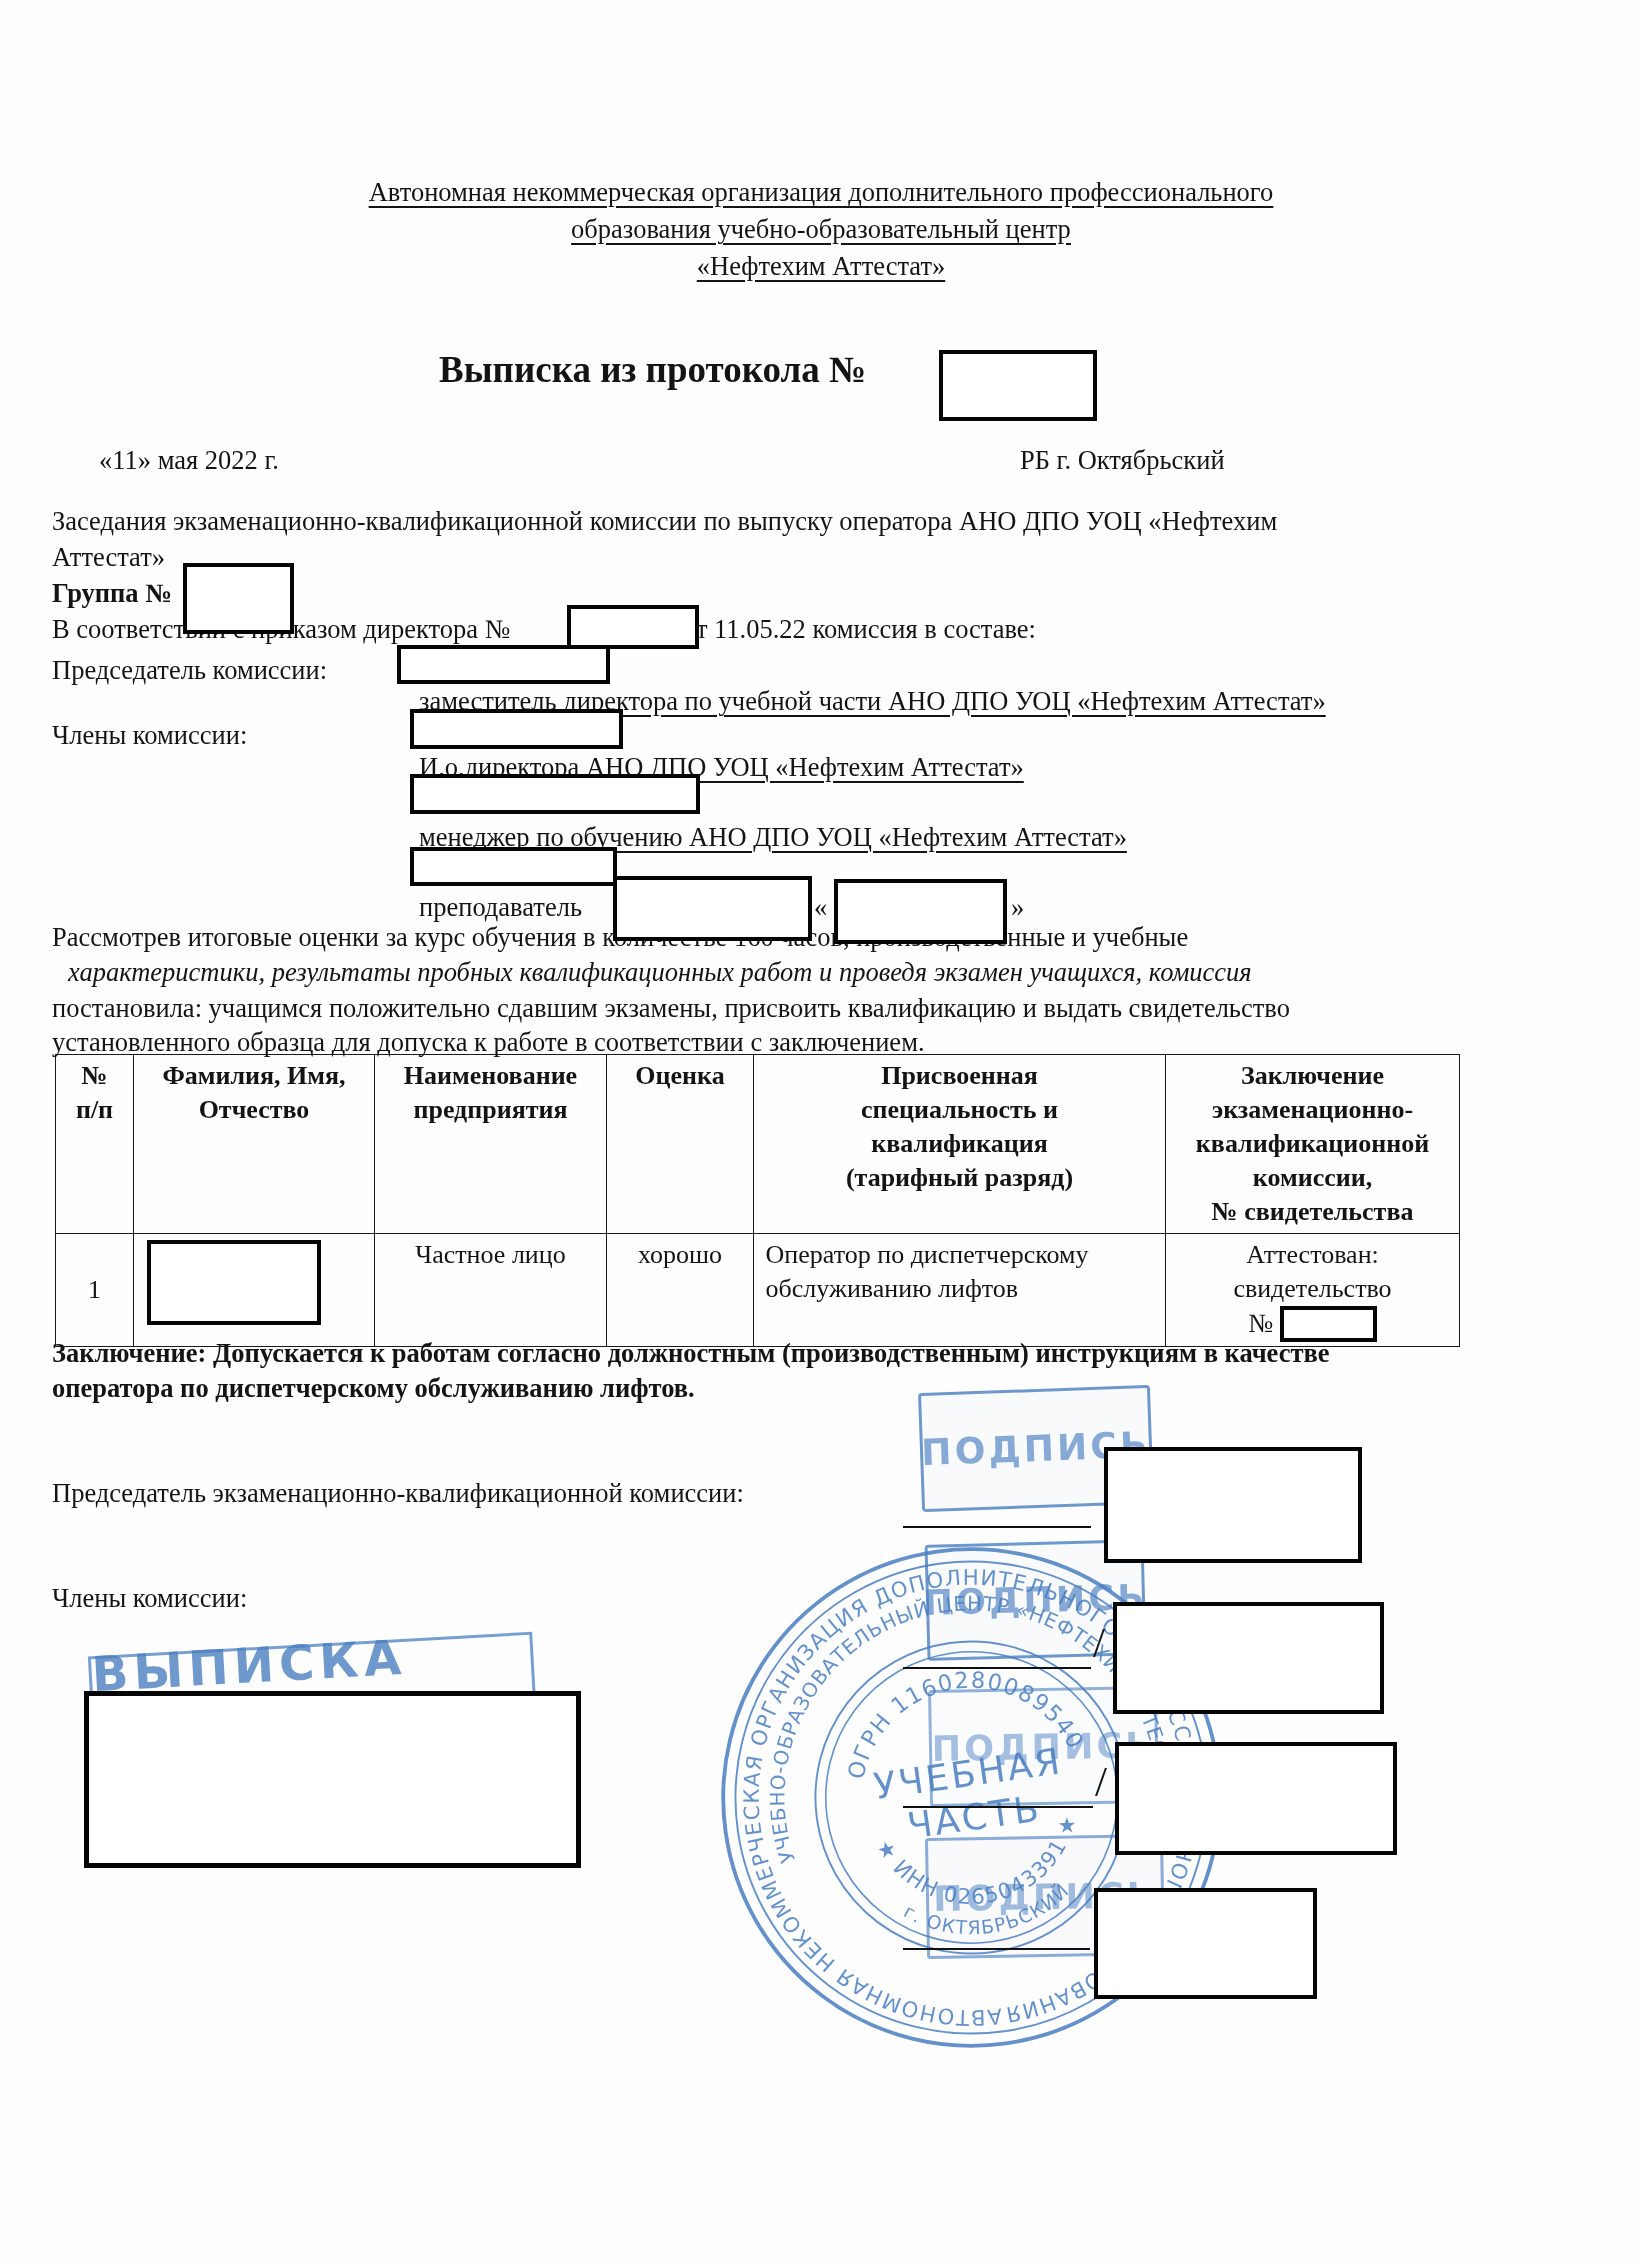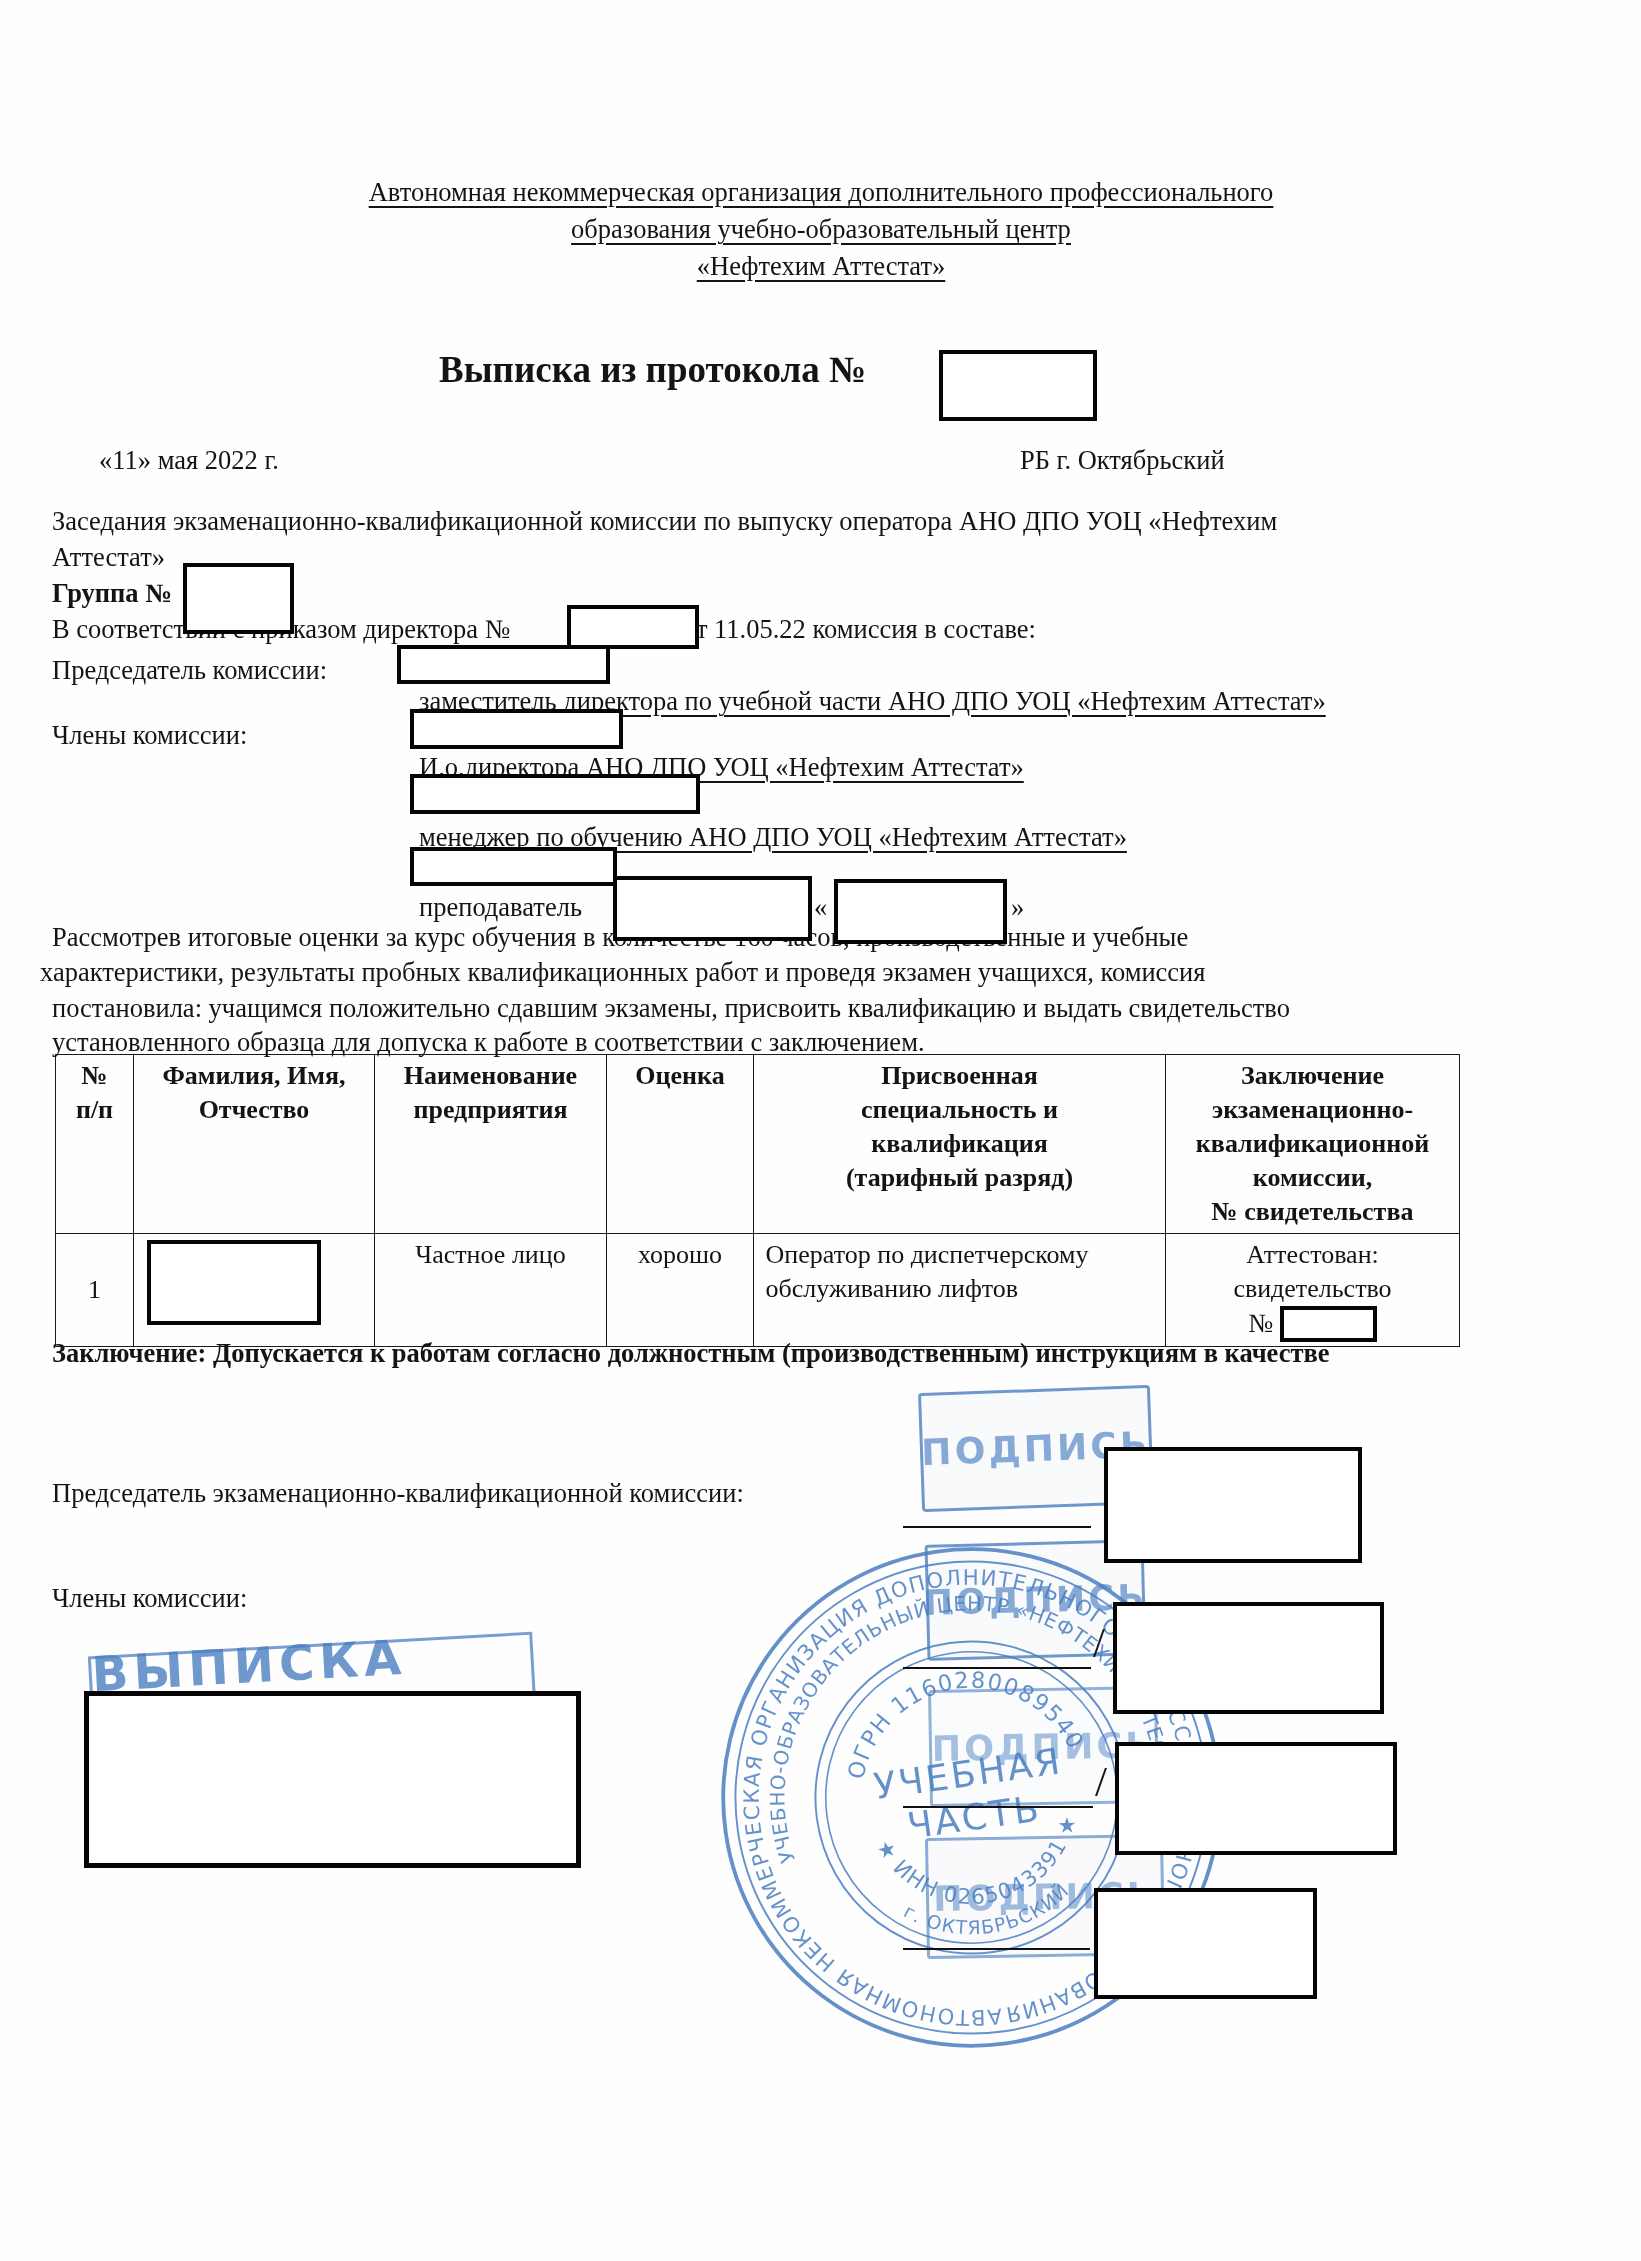--- a/index.html
+++ b/index.html
@@ -74,21 +74,21 @@
   <div class="line u" style="left:419px;top:821px;">менеджер по обучению АНО ДПО УОЦ «Нефтехим Аттестат»</div>
 
   <div class="box" style="left:410px;top:847px;width:207px;height:39px;"></div>
   <div class="line" style="left:419px;top:891px;">преподаватель</div>
   <div class="box" style="left:613px;top:876px;width:199px;height:65px;"></div>
   <div class="line" style="left:814px;top:891px;">«</div>
   <div class="box" style="left:834px;top:879px;width:173px;height:65px;"></div>
   <div class="line" style="left:1011px;top:891px;">»</div>
 
   <div class="line" style="left:52px;top:921px;">Рассмотрев итоговые оценки за курс обучения в количестве 160 часов, производственные и учебные</div>
-  <div class="line" style="left:40px;top:956px;">характеристики, результаты пробных квалификационных работ и проведя экзамен учащихся, комиссия</div>
+  <div class="line" style="left:68px;top:956px;font-style:italic;">характеристики, результаты пробных квалификационных работ и проведя экзамен учащихся, комиссия</div>
   <div class="line" style="left:52px;top:992px;">постановила: учащимся положительно сдавшим экзамены, присвоить квалификацию и выдать свидетельство</div>
   <div class="line" style="left:52px;top:1026px;">установленного образца для допуска к работе в соответствии с заключением.</div>
 
   <table class="doc">
     <colgroup>
       <col style="width:78px">
         <col style="width:241px">
         <col style="width:232px">
       <col style="width:147px">
         <col style="width:412px">
@@ -123,20 +123,21 @@
       <td class="cell-center">
         <div>Аттестован:</div>
         <div>свидетельство</div>
         <div><span>№</span> <span class="box-inline" style="width:97px;height:36px;vertical-align:-10.3px;"></span></div>
       </td>
     </tr>
   </tbody>
     </table>
 
   <div class="line b" style="left:52px;top:1337px;">Заключение: Допускается к работам согласно должностным (производственным) инструкциям в качестве</div>
+  <div class="line b" style="left:52px;top:1372px;">оператора по диспетчерскому обслуживанию лифтов.</div>
 
   <div class="line" style="left:52px;top:1477px;">Председатель экзаменационно-квалификационной комиссии:</div>
   <div class="line" style="left:52px;top:1582px;">Члены комиссии:</div>
 
   <div class="stamp" style="left:920px;top:1389px;width:226px;height:113px;font-size:36px;transform:rotate(-2deg);">
       <span>ПОДПИСЬ</span>
     </div>
   <div class="stamp" style="left:926px;top:1542px;width:213px;height:110px;font-size:35px;transform:rotate(-1.5deg);">
       <span>ПОДПИСЬ</span>
     </div>

